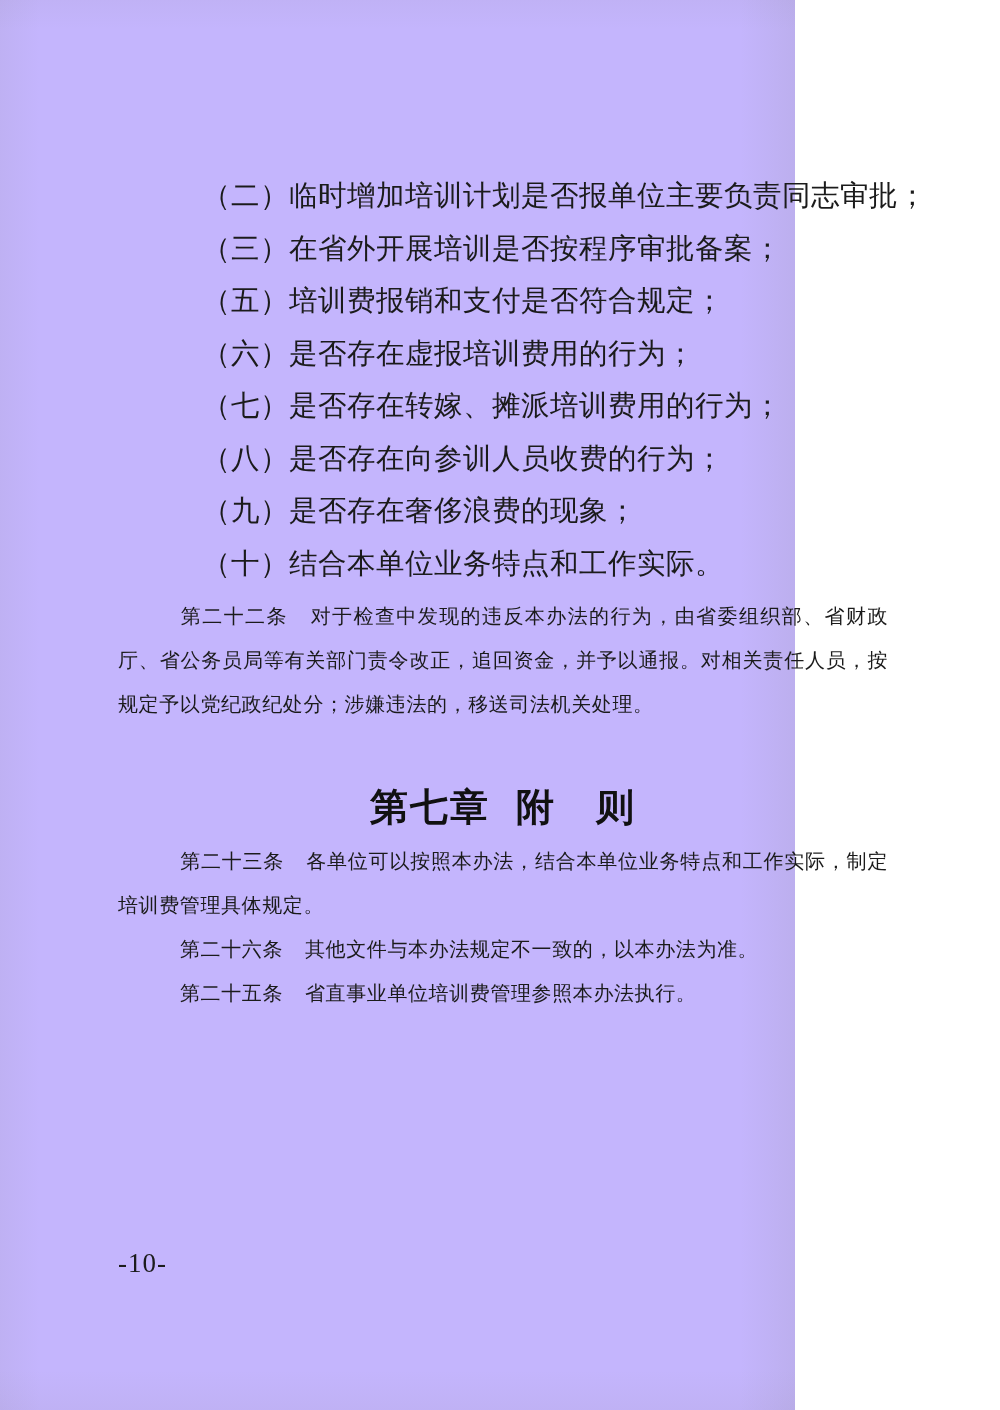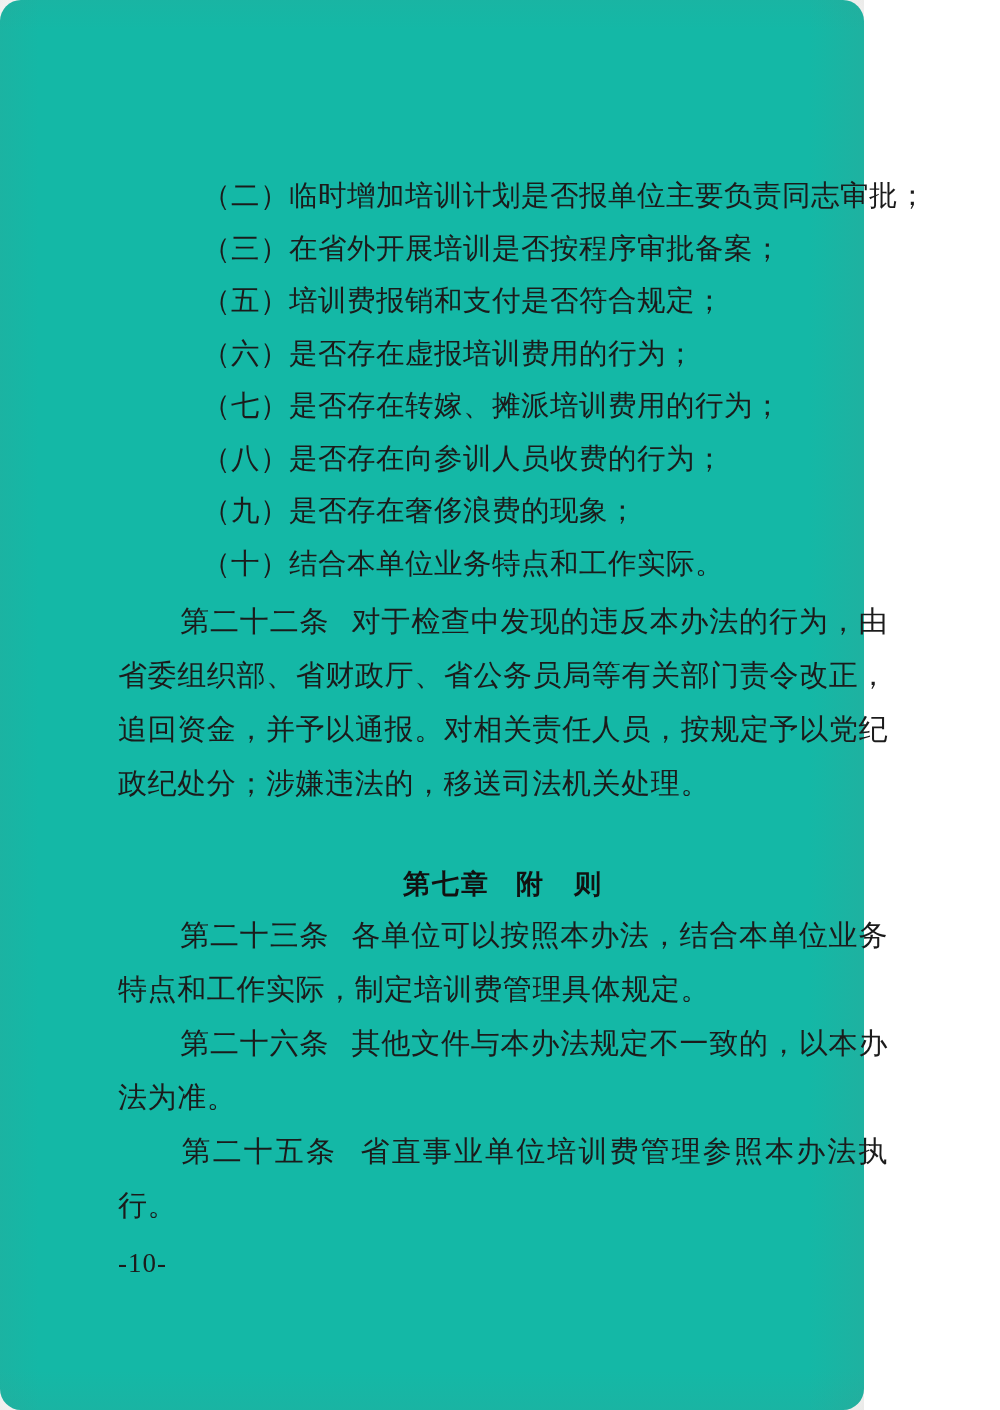--- a/index.html
+++ b/index.html
@@ -8,25 +8,24 @@
   }
   body {
     width: 1000px;
     height: 1410px;
     background: #ffffff;
     font-family: "Liberation Serif", serif;
     overflow: hidden;
   }
   .page {
     position: relative;
-    width: 864px;
+    width: 795px;
     height: 1410px;
-    background: #14b8a6;
+    background: #c4b5fd;
     box-sizing: border-box;
-    border-radius: 21px;
   }
   
   .page::before {
     content: "";
     position: absolute;
     inset: 0;
     background:
       linear-gradient(to right, rgba(120,120,110,0.07) 0px, rgba(255,255,255,0) 40px),
       linear-gradient(to left, rgba(120,120,110,0.10) 0px, rgba(255,255,255,0) 55px),
       linear-gradient(to bottom, rgba(120,120,110,0.05) 0px, rgba(255,255,255,0) 30px),
@@ -45,39 +44,39 @@
     color: #1b1b1b;
     letter-spacing: 0.5px;
     white-space: nowrap;
   }
   .list-item {
     padding-left: 84px;
     font-size: 28.5px;
     line-height: 52.5px;
   }
   .para {
-    font-size: 29px;
-    line-height: 54px;
+    font-size: 20px;
+    line-height: 44px;
     text-align: justify;
     color: #1b1b1b;
     letter-spacing: 0.6px;
   }
   .para .indent {
     display: inline-block;
     width: 62px;
   }
   .para .gap {
     display: inline-block;
     width: 22px;
   }
   .section-title {
     margin-top: 56px;
     margin-bottom: 6px;
     text-align: center;
-    font-size: 27px;
+    font-size: 38px;
     font-weight: bold;
     letter-spacing: 2px;
     color: #111;
   }
   .section-title .tgap {
     display: inline-block;
     width: 26px;
   }
   .page-number {
     position: absolute;

